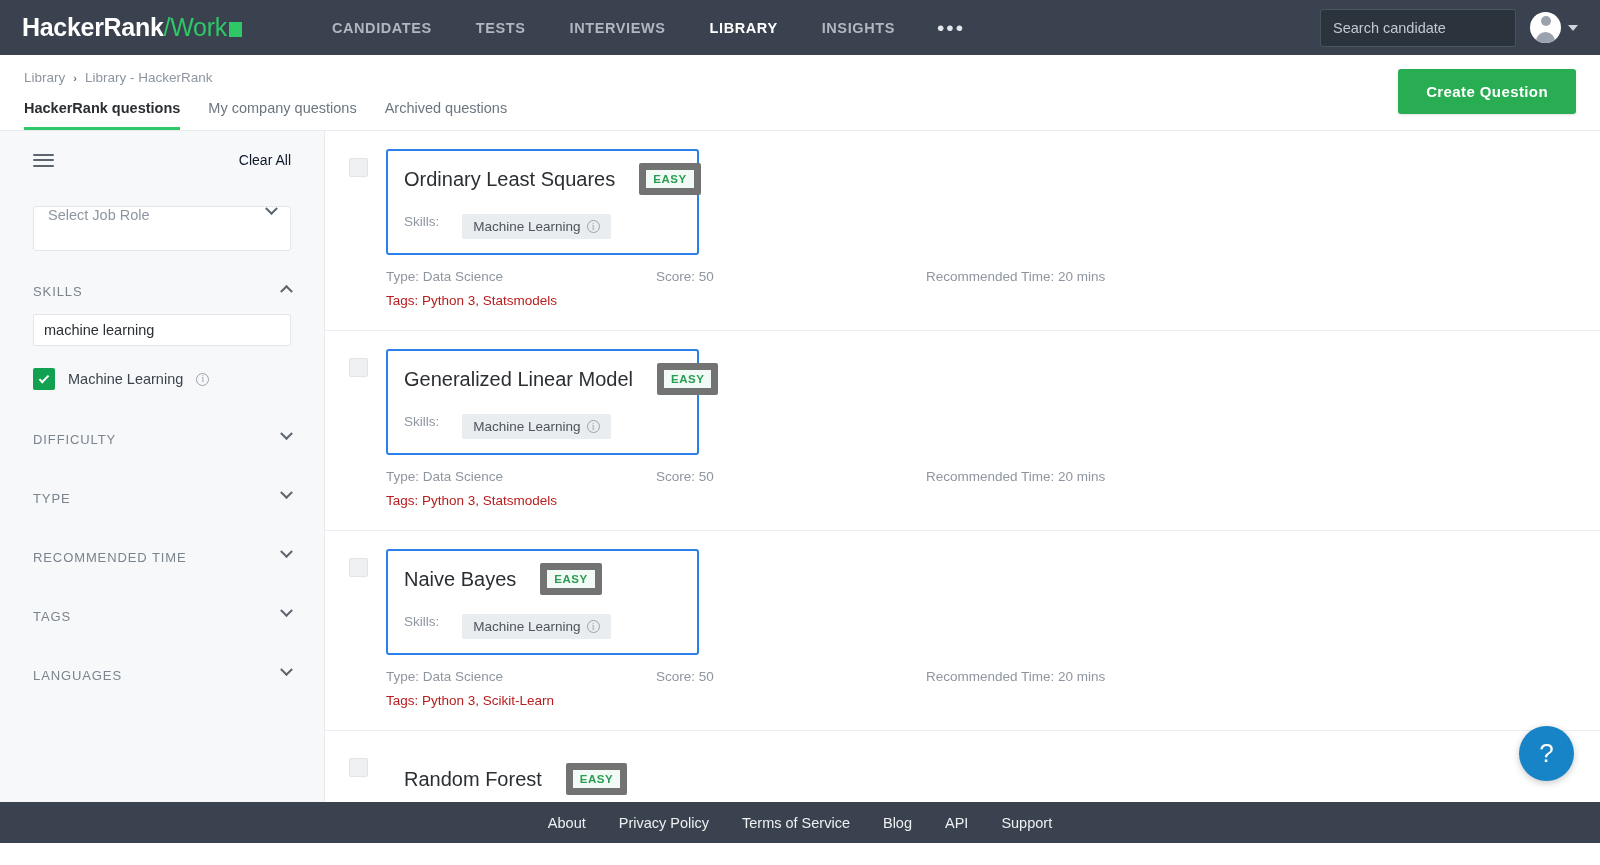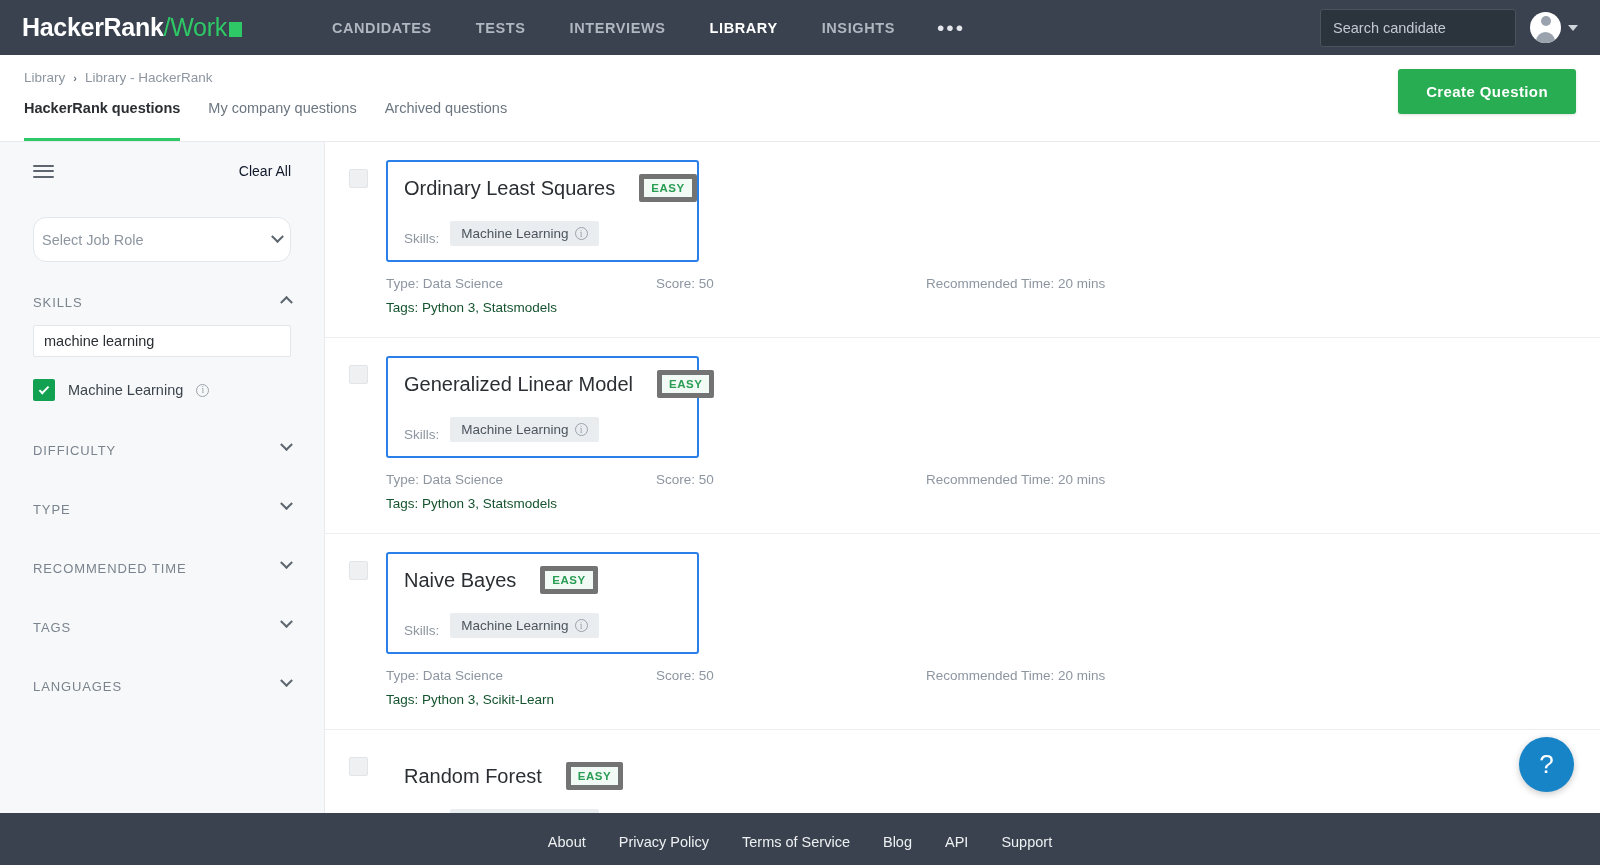--- a/index.html
+++ b/index.html
@@ -55,21 +55,21 @@
   .avatar .body { width: 19px; height: 11px; border-radius: 10px 10px 0 0; background: #9aa3ad; position: absolute; bottom: 0; }
   .caret-down { width: 0; height: 0; border-left: 5px solid transparent; border-right: 5px solid transparent; border-top: 6px solid #cfd5db; }
 
   
   .subheader { background: #fff; position: relative; padding: 0 24px; }
   .breadcrumb { padding: 15px 0 0 0; font-size: 13.5px; color: #8d96a0; display: flex; align-items: center; gap: 8px; }
   .breadcrumb .crumb { cursor: pointer; }
   .breadcrumb .sep { font-size: 11px; font-weight: bold; color: #6f7983; }
   .tabs { display: flex; gap: 28px; margin-top: 15px; }
   .tab {
-    font-size: 14.5px; color: #6b7681; padding-bottom: 25px;
+    font-size: 14.5px; color: #6b7681; padding-bottom: 14px;
     cursor: pointer; position: relative;
   }
   .tab.active { color: #2b2f33; font-weight: bold; }
   .tab.active::after {
     content: ""; position: absolute; left: 0; right: 0; bottom: 0;
     height: 3px; background: #2ec866;
   }
   .create-btn {
     position: absolute; right: 24px; top: 14px;
     background: #29ad52; color: #fff; border: none;
@@ -98,23 +98,23 @@
   }
   .mag { width: 15px; height: 15px; border: 2px solid #8a939d; border-radius: 50%; position: relative; flex-shrink: 0; }
   .mag::after { content: ""; position: absolute; width: 2px; height: 7px; background: #8a939d; transform: rotate(-45deg); right: -3px; bottom: -5px; border-radius: 1px; }
   .search-box input {
     border: none; outline: none; font-size: 14.5px; color: #5c646d;
     font-family: "Liberation Sans", sans-serif; width: 100%; background: transparent;
   }
   .search-box input::placeholder { color: #8d96a0; }
   .jobrole {
     margin-top: 31px; height: 45px; background: #fff;
-    border: 1px solid #e3e6ea; border-radius: 13px;
-    display: flex; align-items: center; justify-content: space-between;
-    padding: 0 8px; cursor: pointer;
+    border: 1px solid #e3e6ea; border-radius: 3px;
+    display: flex; align-items: flex-start; justify-content: space-between;
+    padding: 0 14px; cursor: pointer;
   }
   .jobrole span { font-size: 14.5px; color: #8d96a0; }
   .chev { width: 9px; height: 9px; border-right: 2px solid #5d666f; border-bottom: 2px solid #5d666f; }
   .chev.down { transform: rotate(45deg) translate(-2px,-2px); }
   .chev.up { transform: rotate(-135deg) translate(-2px,-2px); }
   .filter-sec { margin-top: 33px; }
   .filter-head {
     display: flex; align-items: flex-start; justify-content: space-between;
     cursor: pointer; padding-bottom: 2px;
   }
@@ -151,46 +151,46 @@
   }
   .qbody { flex: 1; }
   .qcard {
     border: 2px solid #2a7fe8; border-radius: 3px;
     padding: 12px 16px 14px 16px; width: 313px;
   }
   .qcard.plain { border-color: transparent; padding: 12px 16px 14px 16px; }
   .qtitle-line { display: flex; align-items: center; gap: 24px; }
   .qtitle { font-size: 20px; color: #2b2f33; font-weight: normal; white-space: nowrap; }
   .badge {
-    border: 5px solid #737373; background: #f2faf5; color: #2a9d54;
+    border: 7px solid #737373; background: #f2faf5; color: #2a9d54;
     font-size: 11.5px; font-weight: bold; letter-spacing: 0.5px;
     padding: 3px 7px; border-radius: 2px;
   }
-  .skills-line { display: flex; align-items: flex-end; gap: 11px; margin-top: 19px; }
+  .skills-line { display: flex; align-items: flex-start; gap: 23px; margin-top: 19px; }
   .skills-lbl { font-size: 13.5px; color: #8d96a0; }
   .skill-pill {
     background: #e9edf0; color: #4c545d; font-size: 13.5px;
     padding: 5px 11px; border-radius: 2px; display: flex; align-items: center; gap: 6px;
   }
   .meta { display: flex; margin-top: 14px; font-size: 13.5px; color: #8d96a0; }
   .meta .m-type { width: 270px; }
   .meta .m-score { width: 270px; }
-  .meta-tags { margin-top: 9px; font-size: 13.5px; color: #14532d; }
+  .meta-tags { margin-top: 9px; font-size: 13.5px; color: #b91c1c; }
 
   
   .fab {
     position: absolute; right: 26px; bottom: 21px;
     width: 55px; height: 55px; border-radius: 50%; background: #1784c7;
     color: #fff; font-size: 26px; display: flex; align-items: center;
     justify-content: center; cursor: pointer; box-shadow: 0 2px 7px rgba(0,0,0,0.22);
   }
 
   
   .footer {
-    height: 57px; background: #39424e; display: flex;
+    height: 41px; background: #39424e; display: flex;
     align-items: center; justify-content: center; gap: 33px;
   }
   .footer a { color: #eef0f2; font-size: 14.5px; text-decoration: none; cursor: pointer; }
 </style>
 </head>
 <body>
 
 <div class="topnav">
   <div class="brand">
     <span>HackerRank</span><span class="slash-work">/Work</span><span class="cube"></span>

